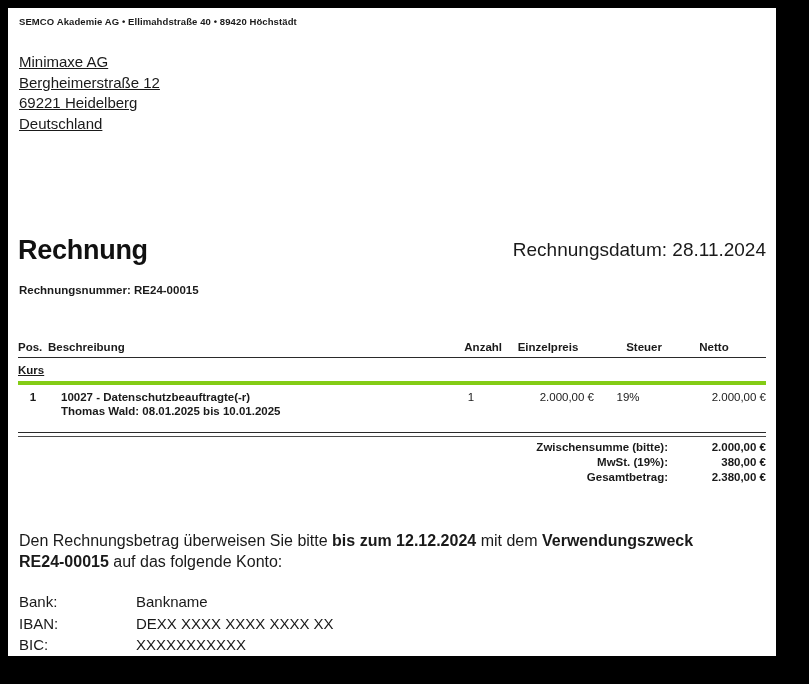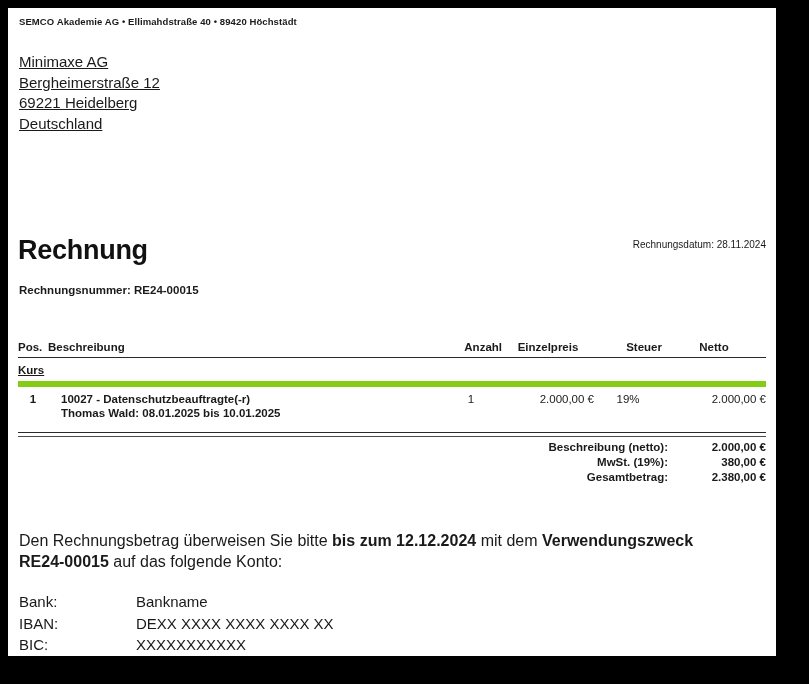--- a/index.html
+++ b/index.html
@@ -78,21 +78,21 @@
     top: 227px;
     font-size: 27px;
     font-weight: 700;
     color: #111111;
     letter-spacing: -0.01em;
   }
   .doc-date {
     position: absolute;
     right: 10px;
     top: 231px;
-    font-size: 10px;
+    font-size: 19px;
     color: #1a1a1a;
     white-space: nowrap;
   }
   .doc-number {
     position: absolute;
     left: 11px;
     top: 276px;
     font-size: 11.5px;
     font-weight: 700;
     color: #1a1a1a;
@@ -124,21 +124,21 @@
   .th-pos    { text-align: left;  width: 30px; }
   .th-desc   { text-align: left; padding-left: 13px; }
   .th-qty    { text-align: right; width: 62px; }
   .th-price  { text-align: center; width: 92px; }
   .th-tax    { text-align: right; width: 68px; }
   .th-net    { text-align: center; width: 104px; }
 
   .group-row td {
     font-weight: 700;
     padding: 6px 0 5px 0;
-    border-bottom: 6px solid #84cc16;
+    border-bottom: 4px solid #84cc16;
     text-decoration: underline;
   }
   .item-row td {
     padding: 6px 0 2px 0;
     vertical-align: top;
   }
   .item-row .c-pos   { text-align: center; width: 30px; font-weight: 700; }
   .item-row .c-desc  { text-align: left; padding-left: 13px; font-weight: 700; }
   .item-row .c-qty   { text-align: center; }
   .item-row .c-price { text-align: right; }
@@ -274,21 +274,21 @@
         </table>
       </div>
 
       <div class="table-bottom-rule"></div>
       <div class="table-bottom-rule2"></div>
 
       <div class="totals">
         <table>
           <tbody>
             <tr>
-              <td class="t-label">Beschreibung (netto):</td>
+              <td class="t-label">Zwischensumme (bitte):</td>
               <td class="t-value">2.000,00 €</td>
             </tr>
             <tr>
               <td class="t-label">MwSt. (19%):</td>
               <td class="t-value">380,00 €</td>
             </tr>
             <tr>
               <td class="t-label">Gesamtbetrag:</td>
               <td class="t-value">2.380,00 €</td>
             </tr>

